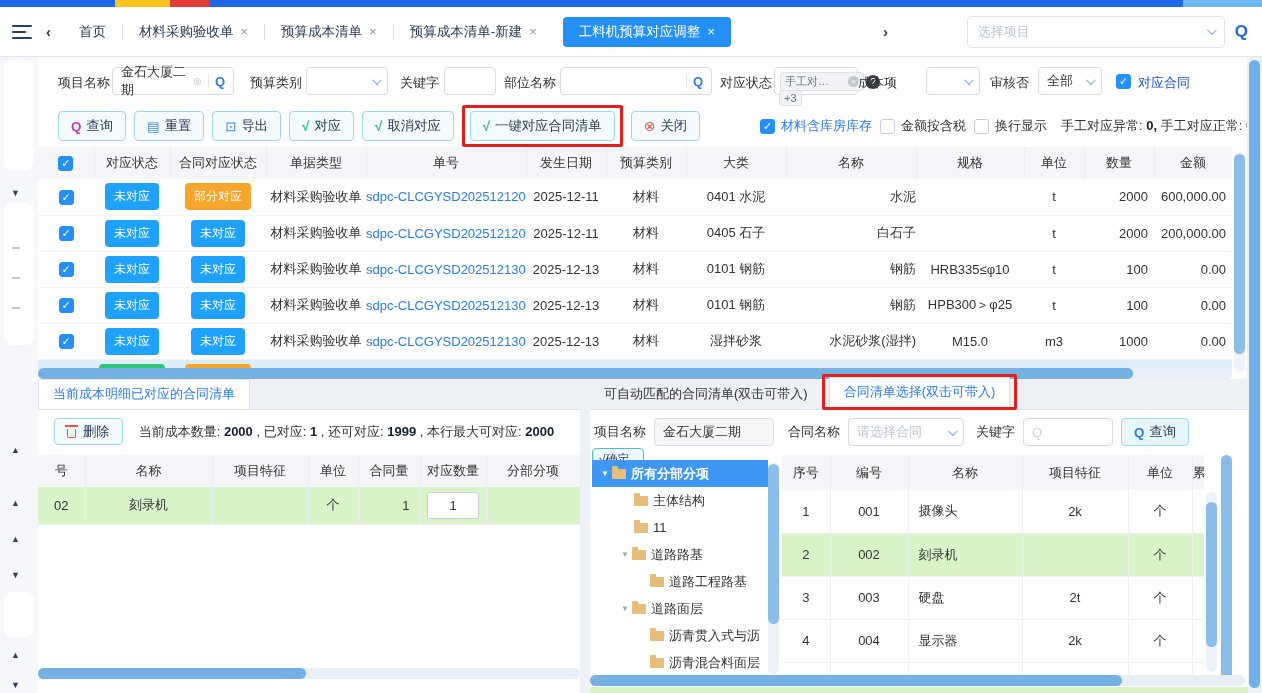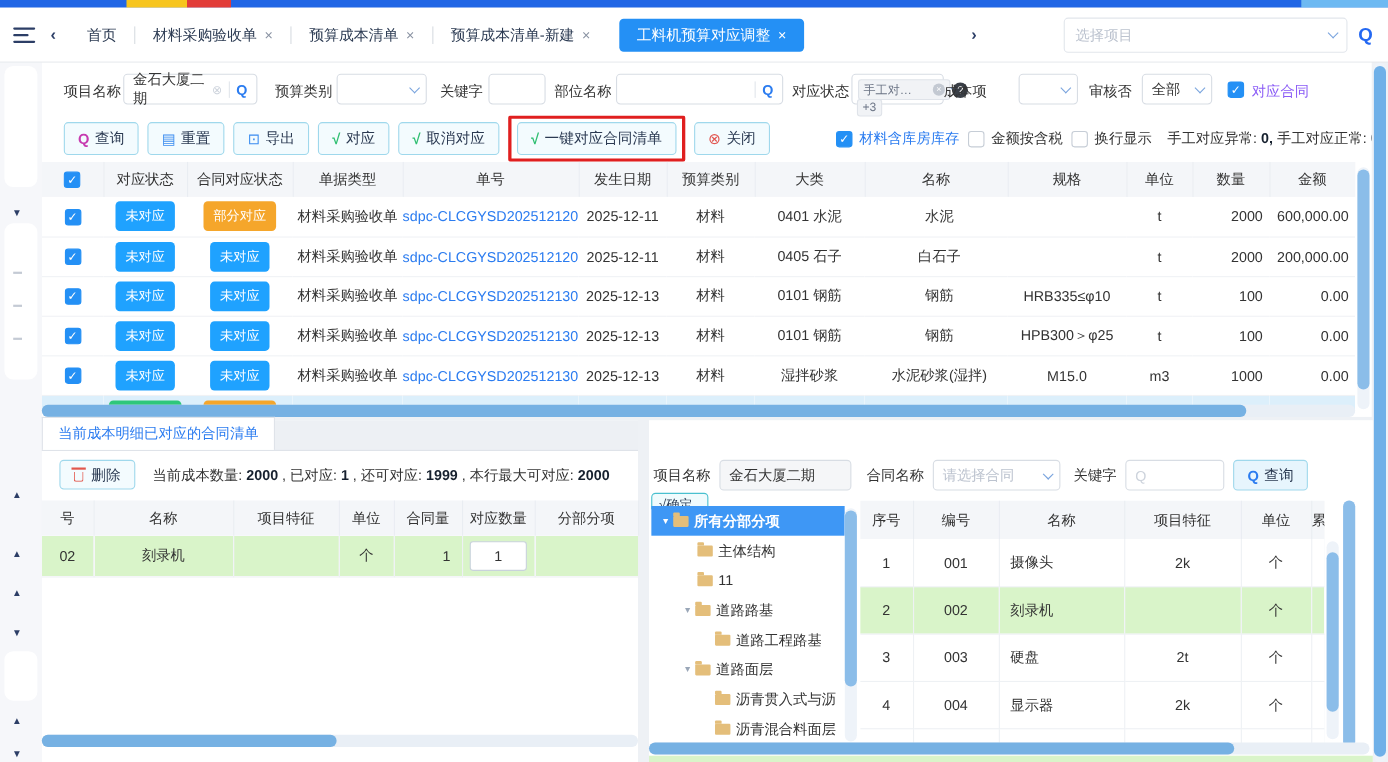--- a/index.html
+++ b/index.html
@@ -80,21 +80,21 @@
   .cb-group { display:flex; align-items:center; gap:6px; cursor:pointer; }
   .cb-group.first { margin-left:52px; }
   .cb-group .on + span { color:#2b7cf0; }
   .stats { margin-left:6px; color:#333; }
 
   .tbl-wrap { position:absolute; left:0; top:90px; width:1194px; height:228px; overflow:hidden; }
   table { border-collapse:collapse; table-layout:fixed; }
   .main-tbl { width:1194px; }
   .main-tbl th { height:32px; background:#f4f6f9; font-weight:normal; color:#333; border-right:1px solid #e9edf2; }
   .main-tbl td { height:36px; border-bottom:1px solid #f0f2f5; text-align:center; overflow:hidden; white-space:nowrap; }
-  .main-tbl .lt { text-align:center; padding-left:6px; } .main-tbl .rt { text-align:right; padding-right:6px; }
+  .main-tbl .lt { text-align:right; padding-left:6px; } .main-tbl .rt { text-align:right; padding-right:6px; }
   .main-tbl a { color:#2b7cf0; text-decoration:none; cursor:pointer; display:block; overflow:hidden; white-space:nowrap; text-align:left; }
   .main-tbl tr.hl td { background:#dceffb; }
 
   
   .panel { position:absolute; top:382px; background:#fff; }
   .p-left { left:38px; width:542px; height:311px; }
   .p-right { left:590px; width:658px; height:311px; }
   .tab-strip { position:absolute; left:0; top:0; right:0; height:28px; background:#edf0f4; border-bottom:1px solid #dfe3e9;
                display:flex; align-items:flex-end; }
   .ptab { padding:5px 14px 6px; font-size:13px; color:#333; white-space:nowrap; cursor:pointer; }
@@ -221,21 +221,21 @@
     <span class="lbl" style="left:820px;">成本项</span>
     <div class="box" style="left:888px; width:54px;">
         <span class="chev"></span>
       </div>
     <span class="lbl" style="left:952px;">审核否</span>
     <div class="box" style="left:1000px; width:64px;">
       <span>全部</span>
       <span class="chev"></span>
     </div>
     <span class="cb on" style="left:1078px; top:7px; position:absolute;">✓</span>
-    <span class="lbl" style="left:1100px; color:#8b5cf6;">对应合同</span>
+    <span class="lbl" style="left:1100px; color:#1d4ed8;">对应合同</span>
   </div>
 
   <div class="toolbar">
     <button class="btn">
         <span class="ico-q">Q</span>
         <span>查询</span>
       </button>
     <button class="btn">
         <span class="ico-doc">▤</span>
         <span>重置</span>
@@ -478,20 +478,26 @@
         <td></td>
       </tr>
     </tbody>
   </table>
   <div class="hscroll" style="left:0; top:286px; width:542px;">
       <span class="thumb" style="left:0; width:268px;"></span>
     </div>
 </div>
 
 <div class="panel p-right">
+  <div class="tab-strip">
+    <span class="ptab">可自动匹配的合同清单(双击可带入)</span>
+    <span class="red-frame">
+      <span class="ptab active">合同清单选择(双击可带入)</span>
+    </span>
+  </div>
   <div style="position:absolute; left:4px; top:36px; display:flex; align-items:center; gap:8px; white-space:nowrap;">
     <span class="lbl">项目名称</span>
     <div class="box" style="width:120px; background:#f5f6f8;">
       <span>金石大厦二期</span>
     </div>
     <span class="lbl" style="margin-left:6px;">合同名称</span>
     <div class="box" style="width:116px;">
       <span class="placeholder">请选择合同</span>
       <span class="chev"></span>
     </div>

